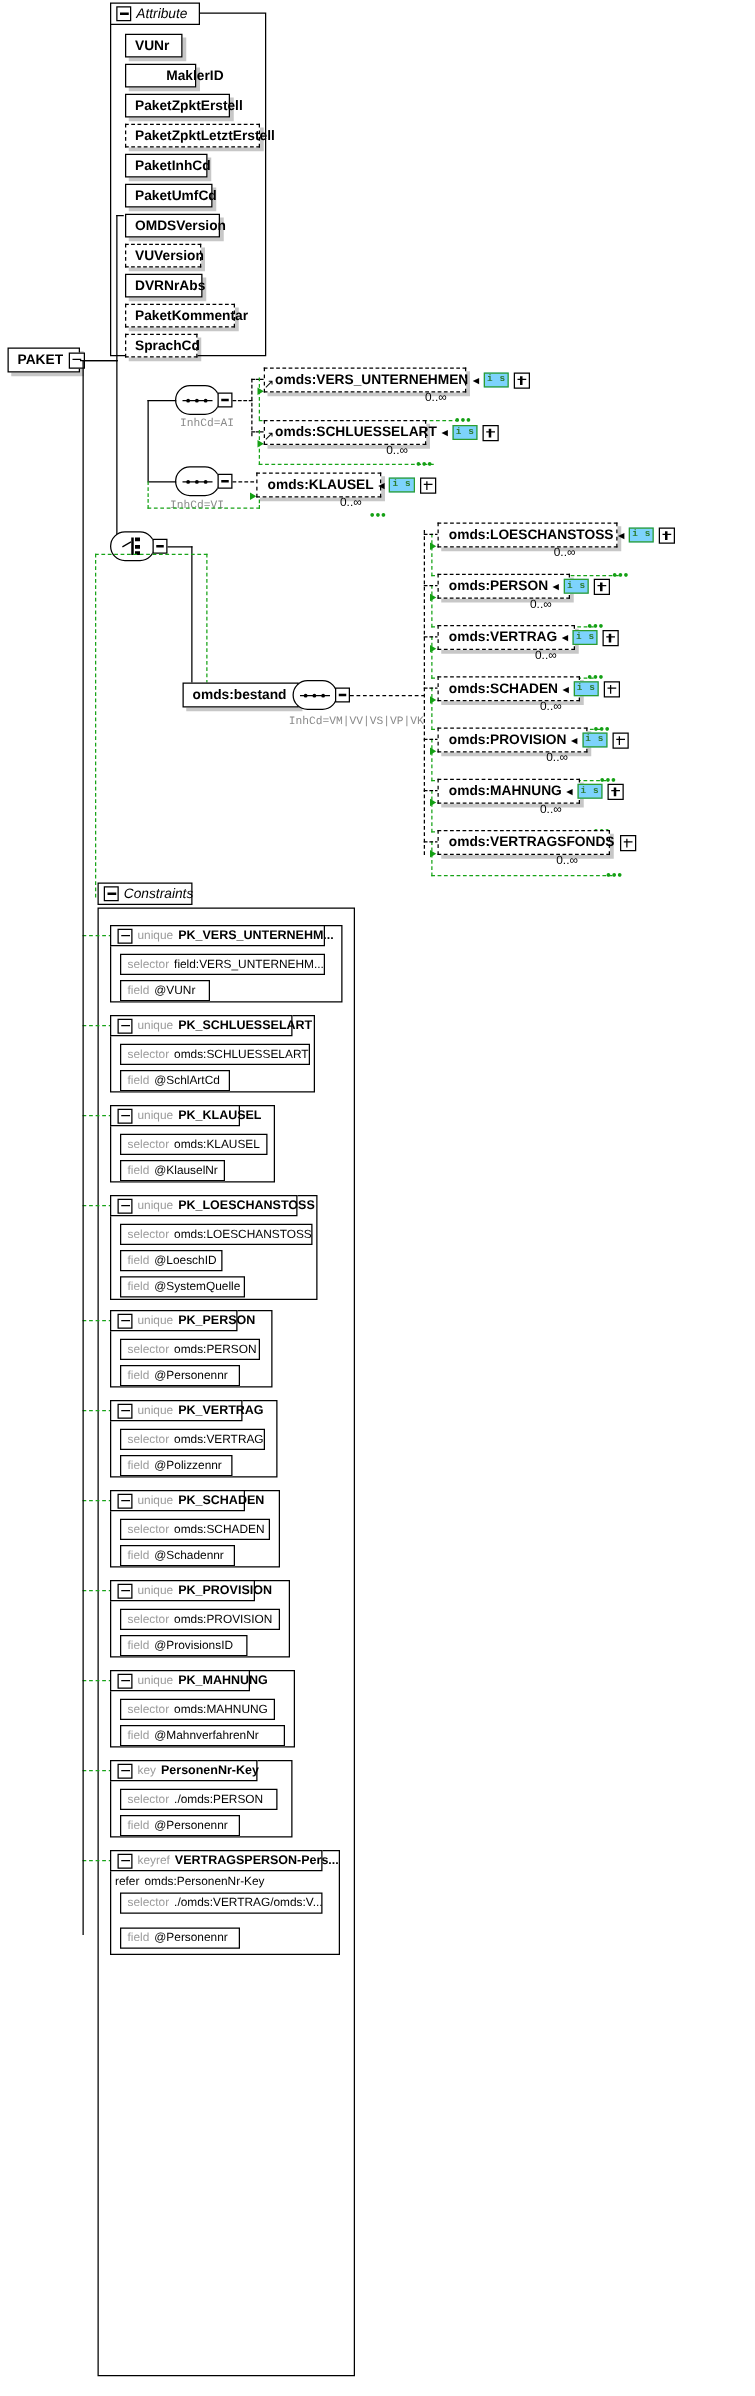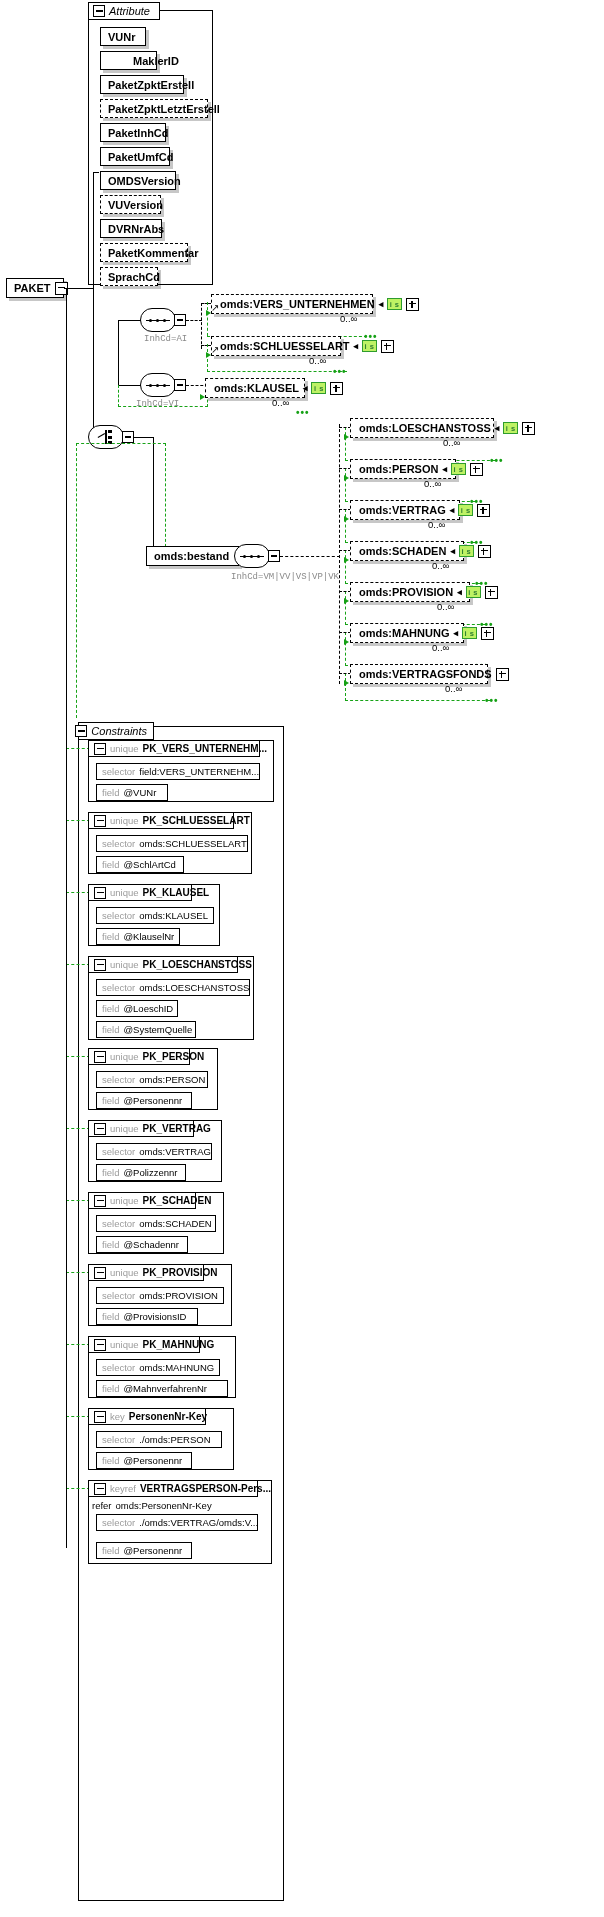--- a/index.html
+++ b/index.html
@@ -30,23 +30,23 @@
   .sqbtn{width:11px;height:11px;border:1.4px solid #000;background:#fff;position:relative;flex:none;}
   .sqbtn:before{content:"";position:absolute;left:2px;right:2px;top:4px;height:1.5px;background:#000;}
   .sqbtn.plus:after{content:"";position:absolute;top:2px;bottom:2px;left:4px;width:1.5px;background:#000;}
 
   
   .el{position:absolute;height:20px;border:1.5px dashed #000;background:#fff;
       display:flex;align-items:center;padding:0 3px 0 8px;gap:4px;
       font-size:11px;font-weight:bold;color:#1a1a1a;white-space:nowrap;
       box-shadow:3px 3px 0 rgba(0,0,0,.22);box-sizing:border-box;}
   .el .nm{color:#000;}
-  .is-badge{border:1.2px solid #2e9c2e;background:#bef264;color:#2e7d32;font-size:7.5px;
+  .is-badge{border:1.2px solid #2e9c2e;background:#7dd3fc;color:#2e7d32;font-size:7.5px;
             font-weight:bold;letter-spacing:.5px;padding:0 1.5px;line-height:9px;height:10px;
-            display:inline-flex;align-items:center;flex:none;}
+            display:inline-flex;align-items:center;flex:none;font-family:Liberation Mono, monospace;}
   .arrowtick{color:#000;font-size:9px;line-height:1;flex:none;}
   .card{position:absolute;font-size:9.5px;color:#000;white-space:nowrap;}
   .greendots{position:absolute;color:#14a014;font-size:10px;letter-spacing:1px;line-height:1;font-weight:bold;}
 
   
   .gtri{position:absolute;width:0;height:0;border-left:5px solid #14a014;
         border-top:3.5px solid transparent;border-bottom:3.5px solid transparent;}
   .blkarrow{position:absolute;font-size:10px;line-height:1;color:#000;}
 
   
@@ -353,21 +353,21 @@
   <div class="hd" style="left:339px;top:673px;width:12px;"></div>
   <div class="el" style="left:350px;top:664px;width:138px;">
     <span class="nm">omds:VERTRAGSFONDS</span>
     <span class="sqbtn plus"></span>
   </div>
   <div class="gtri" style="left:344px;top:680px;"></div>
   <div class="card" style="left:445px;top:683px;">0..∞</div>
   <div class="greendots" style="left:485px;top:696px;">•••</div>
 
   <div class="frame" style="left:78px;top:726px;width:206px;height:1175px;"></div>
-  <div class="frame-tab" style="left:78px;top:722px;width:76px;justify-content:flex-end;">
+  <div class="frame-tab" style="left:78px;top:706px;width:76px;">
     <span class="minus"></span>
     <span class="ttl">Constraints</span>
   </div>
 
   <div class="cgroup" style="left:88px;top:740px;width:186px;height:62px;"></div>
   <div class="cdash" style="left:66px;top:748px;width:24px;"></div>
   <div class="crow hdr" style="left:88px;top:740px;width:172px;">
     <span class="minus"></span>
     <span class="kind">unique</span>
     <span class="nm">PK_VERS_UNTERNEHM...</span>

